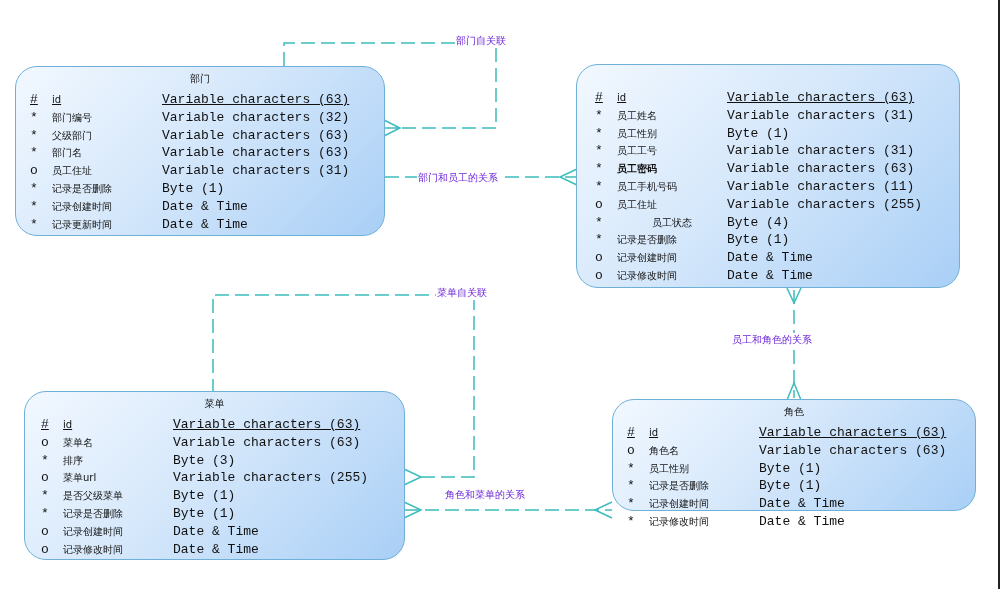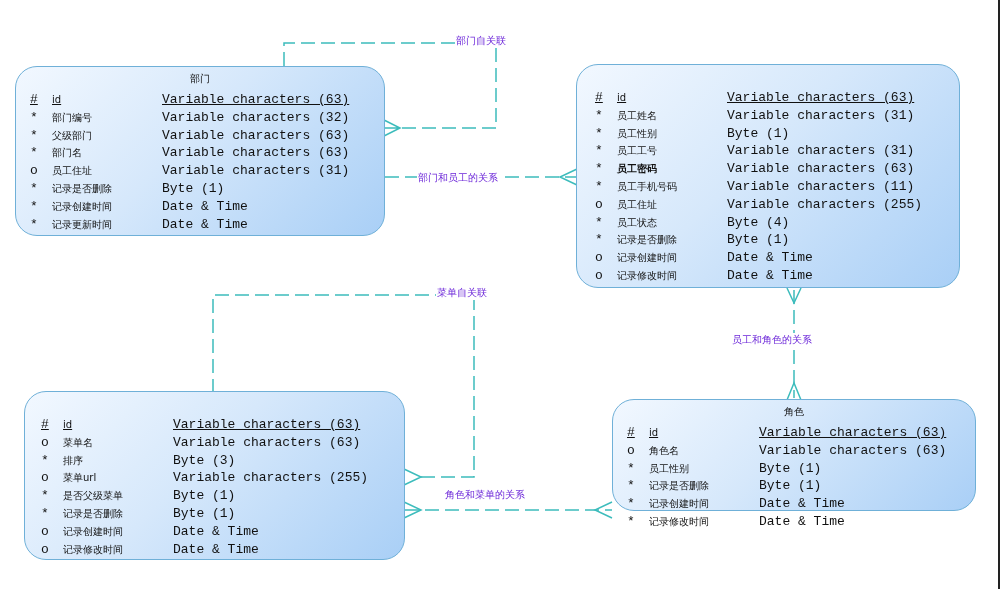--- a/index.html
+++ b/index.html
@@ -134,21 +134,21 @@
           <td class="name" style="width: 110px;">员工手机号码</td>
           <td class="type">Variable characters (11)</td>
         </tr>
         <tr>
           <td class="mark">o</td>
           <td class="name" style="width: 110px;">员工住址</td>
           <td class="type">Variable characters (255)</td>
         </tr>
         <tr>
           <td class="mark">*</td>
-          <td class="name" style="width: 110px;">员工状态</td>
+          <td class="name" style="width: 110px; text-align: center;">员工状态</td>
           <td class="type">Byte (4)</td>
         </tr>
         <tr>
           <td class="mark">*</td>
           <td class="name" style="width: 110px;">记录是否删除</td>
           <td class="type">Byte (1)</td>
         </tr>
         <tr>
           <td class="mark">o</td>
           <td class="name" style="width: 110px;">记录创建时间</td>
@@ -157,20 +157,21 @@
         <tr>
           <td class="mark">o</td>
           <td class="name" style="width: 110px;">记录修改时间</td>
           <td class="type">Date &amp; Time</td>
         </tr>
       </tbody>
     </table>
 </div>
 
 <div class="entity" id="menu" style="left:24px;top:391px;width:381px;height:169px;">
+  <div class="title">菜单</div>
   <table style="left:16px;top:24px;">
       <tbody>
         <tr class="pk">
           <td class="mark">#</td>
           <td class="name" style="width: 110px;">id</td>
           <td class="type">Variable characters (63)</td>
         </tr>
         <tr>
           <td class="mark">o</td>
           <td class="name" style="width: 110px;">菜单名</td>

